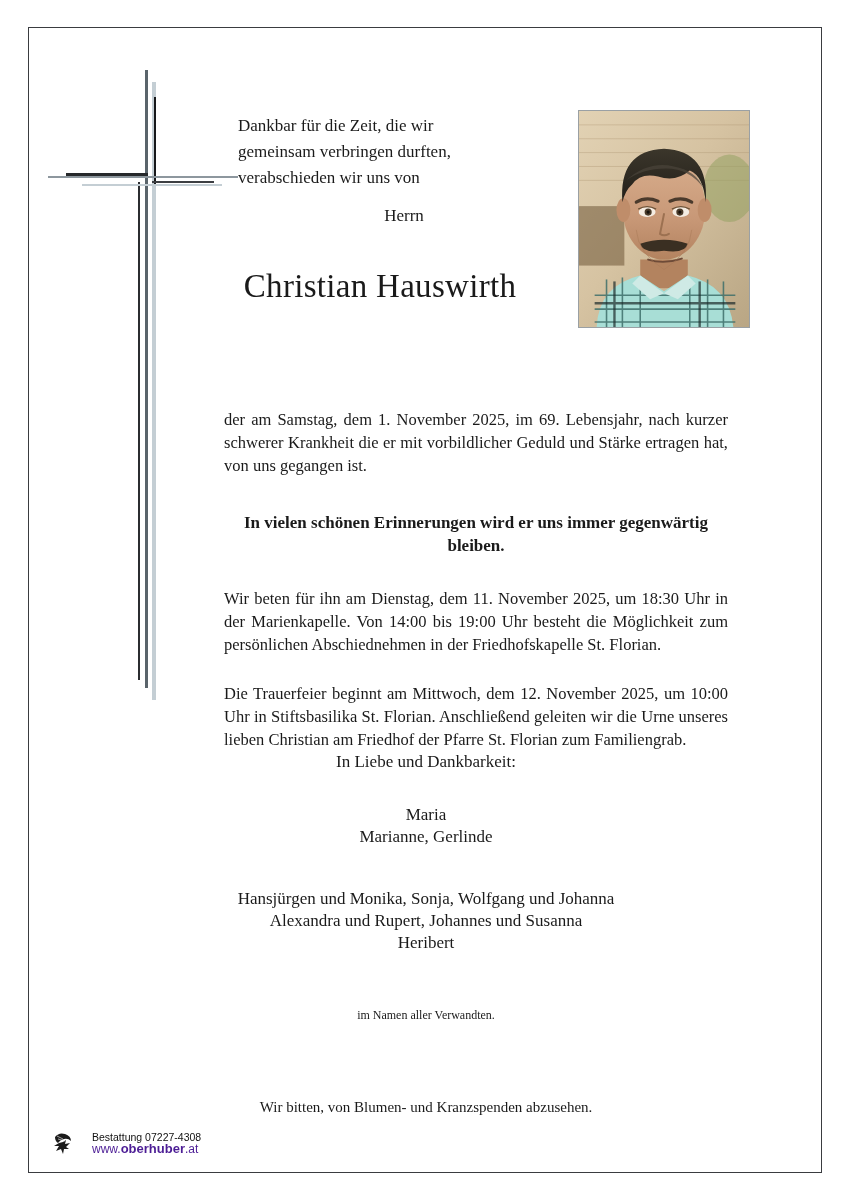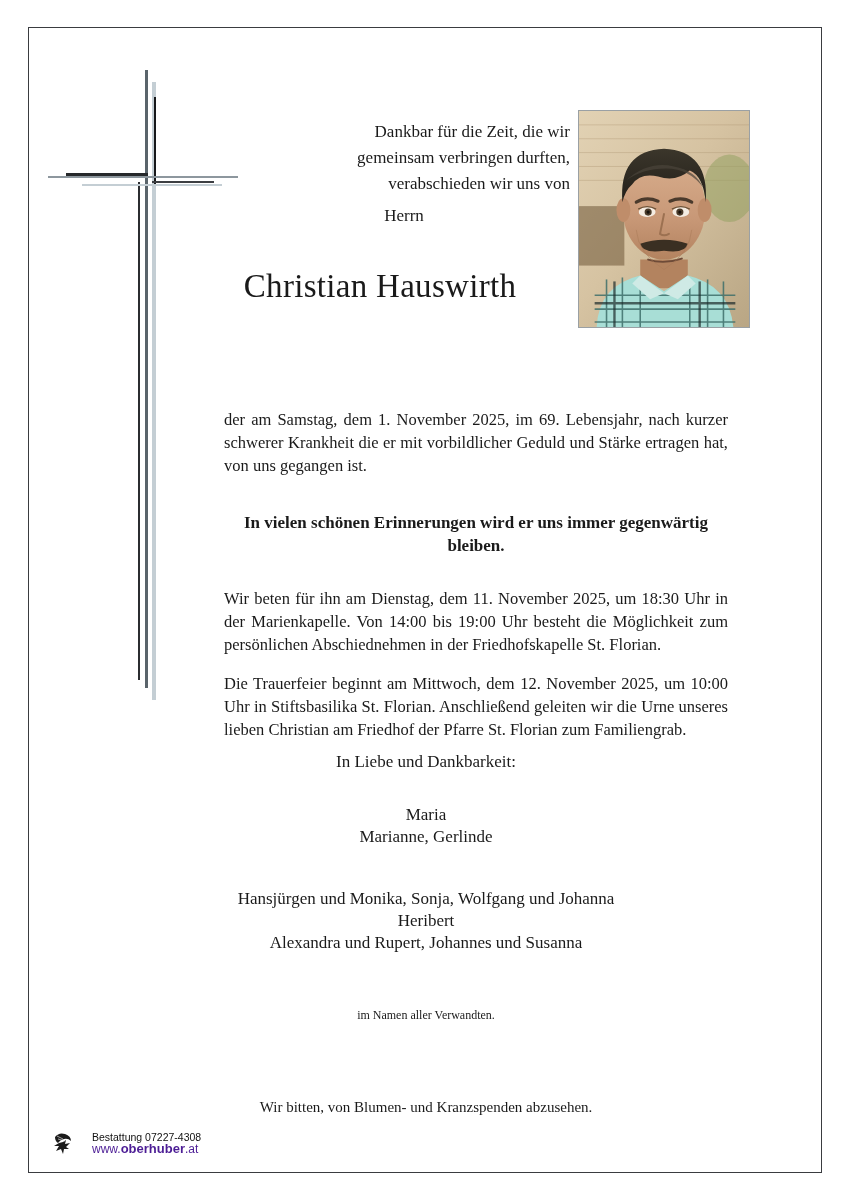--- a/index.html
+++ b/index.html
@@ -92,23 +92,23 @@
     box-sizing: border-box;
     overflow: hidden;
     background: #d9c6a8;
   }
   .portrait svg { display: block; width: 100%; height: 100%; }
 
   
   .intro {
     position: absolute;
     left: 238px;
-    top: 119px;
+    top: 113px;
     width: 332px;
-    text-align: right;
+    text-align: left;
     font-size: 17px;
     line-height: 26px;
   }
   .honorific {
     position: absolute;
     left: 238px;
     top: 206px;
     width: 332px;
     text-align: center;
     font-size: 17px;
@@ -130,21 +130,21 @@
     top: 408px;
     width: 504px;
     font-family: Liberation Serif, serif;
   }
   .para {
     font-size: 16.5px;
     line-height: 23px;
     text-align: justify;
     margin: 0;
   }
-  .para-gap   { margin-top: 16px; }
+  .para-gap   { margin-top: 26px; }
   .para-gap-l { margin-top: 30px; }
   .emph {
     font-size: 17px;
     line-height: 23px;
     text-align: center;
     margin: 34px 0 0 0;
     font-weight: 600;
   }
 
   .closing {
@@ -319,22 +319,22 @@
   <div class="closing">
     <div class="closing-title">In Liebe und Dankbarkeit:</div>
 
     <div class="names-primary">
       <div>Maria</div>
       <div>Marianne, Gerlinde</div>
     </div>
 
     <div class="names-secondary">
       <div>Hansjürgen und Monika, Sonja, Wolfgang und Johanna</div>
+      <div>Alexandra und Rupert, Johannes und Susanna</div>
       <div>Heribert</div>
-      <div>Alexandra und Rupert, Johannes und Susanna</div>
     </div>
 
     <div class="in-name-of">im Namen aller Verwandten.</div>
 
     <div class="flowers">Wir bitten, von Blumen- und Kranzspenden abzusehen.</div>
   </div>
 
   <div class="logo">
     <span class="logo-mark">
       <svg viewBox="0 0 26 26">

